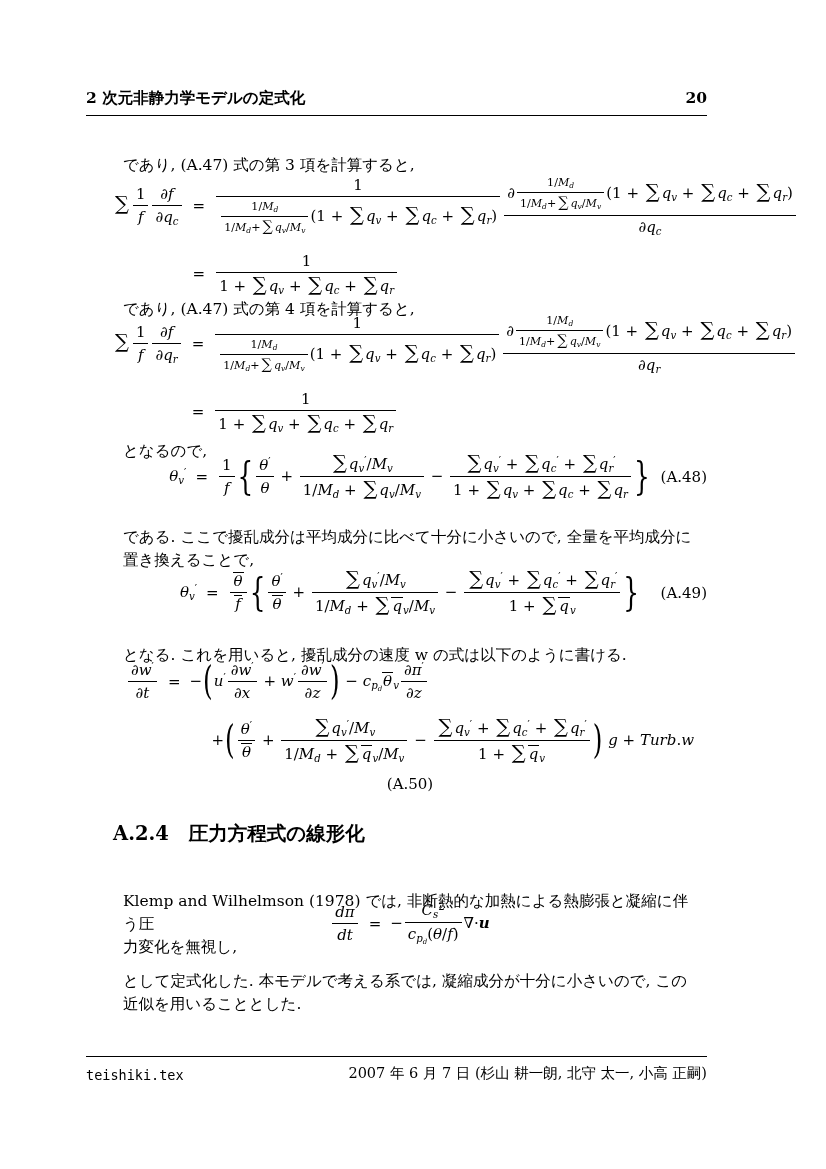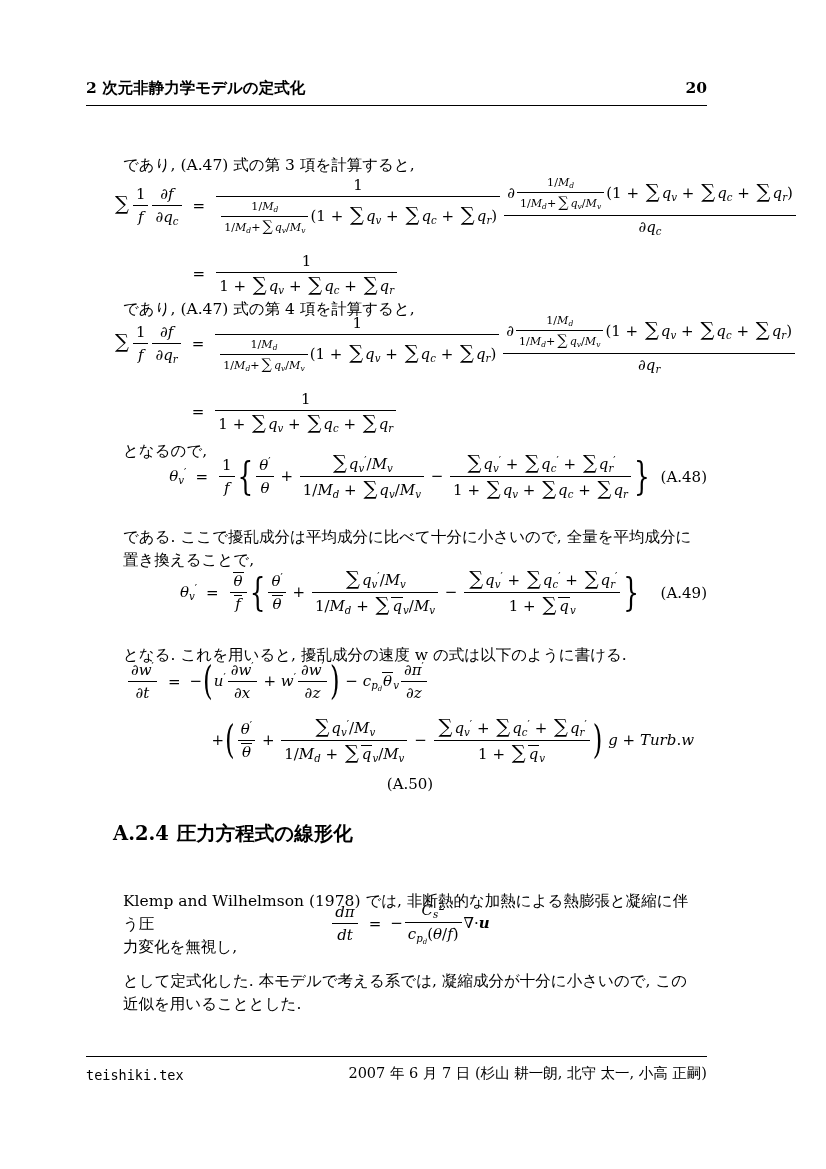--- a/index.html
+++ b/index.html
@@ -5,21 +5,21 @@
   html,body{margin:0;padding:0;}
   body{
     width:826px;height:1169px;position:relative;overflow:hidden;
     background:#ffffff;color:#000000;
     font-family:"DejaVu Serif","Liberation Serif",serif;
   }
   .page{position:absolute;inset:0;}
 
   
   .header{
-    position:absolute;left:86px;top:78px;width:621px;
+    position:absolute;left:86px;top:88px;width:621px;
     display:flex;justify-content:space-between;align-items:baseline;
     border-bottom:1.5px solid #000;padding-bottom:6px;
     font-weight:bold;font-size:15.5px;white-space:nowrap;
   }
   .footer{
     position:absolute;left:86px;top:1056px;width:621px;
     display:flex;justify-content:space-between;align-items:flex-end;
     border-top:1.5px solid #000;padding-top:7px;
     font-size:14.5px;white-space:nowrap;
   }
@@ -31,21 +31,21 @@
     position:absolute;left:0;right:0;margin:10px;
     font-size:15.5px;line-height:23px;white-space:pre-line;
   }
   .p1{top:144px}.p2{top:288px}.p3{top:430px}.p4{top:516px}
   .p5{top:634px}.p6{top:880px}.p7{top:960px}
 
   .section-heading{
     position:absolute;left:0;top:820px;margin:0;
     font-size:19.5px;font-weight:bold;
   }
-  .section-heading .secnum{margin-right:8px;text-align:center;}
+  .section-heading .secnum{margin-right:20px;text-align:center;}
 
   
   .equation{
     position:absolute;left:0;right:0;text-align:center;
     font-size:15px;
   }
   .equation.align-left{text-align:left;}
   .e1{top:174px}.e2{top:312px}.e48{top:452px}.e49{top:568px}.e50{top:660px}.epi{top:900px}
 
   .eq-table{

